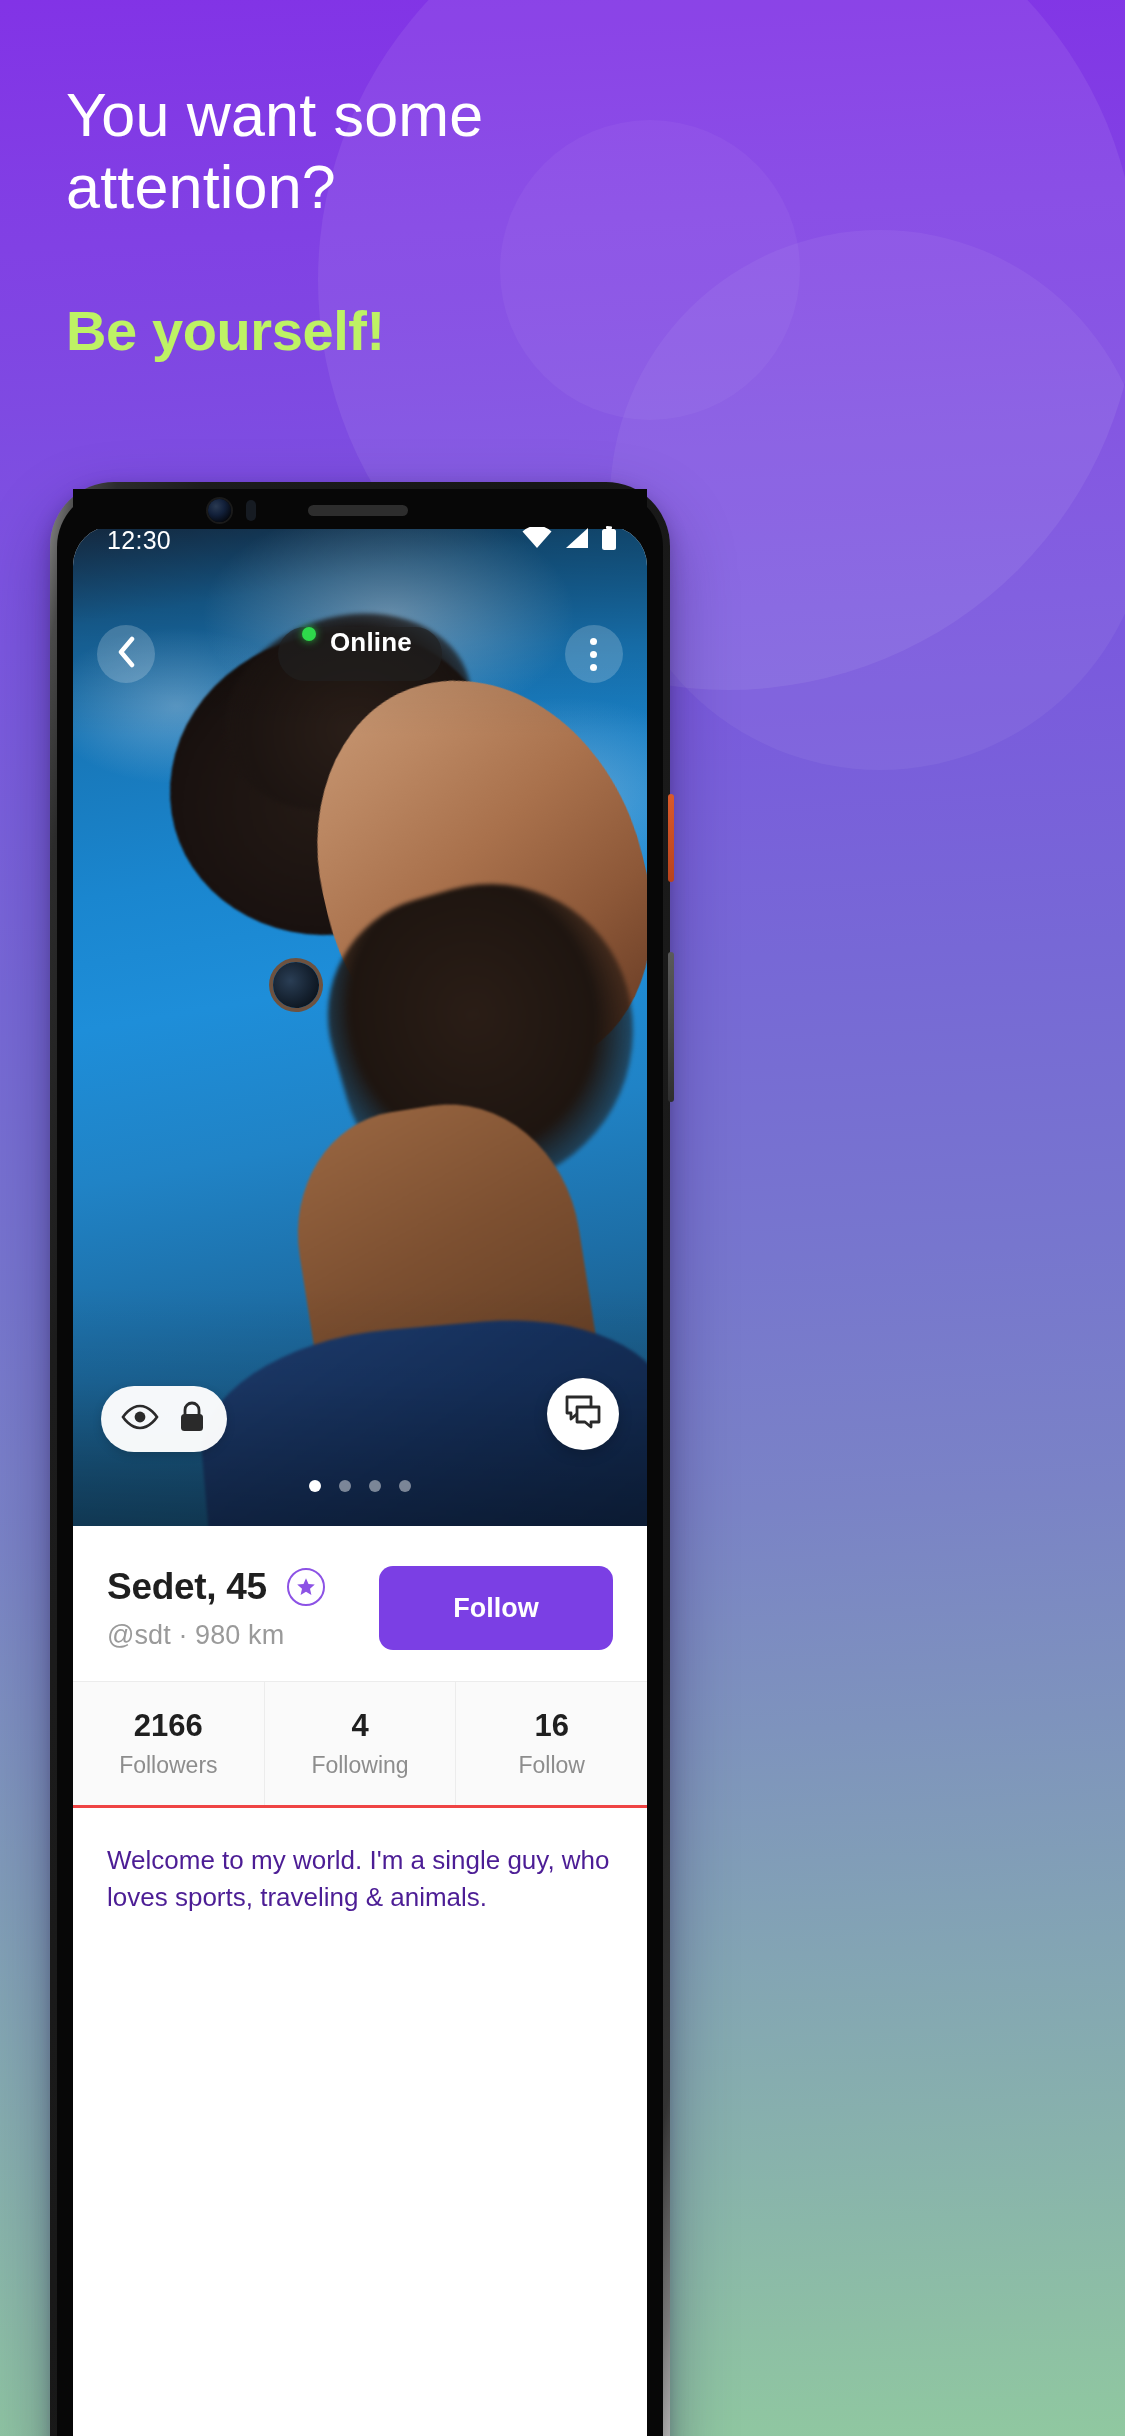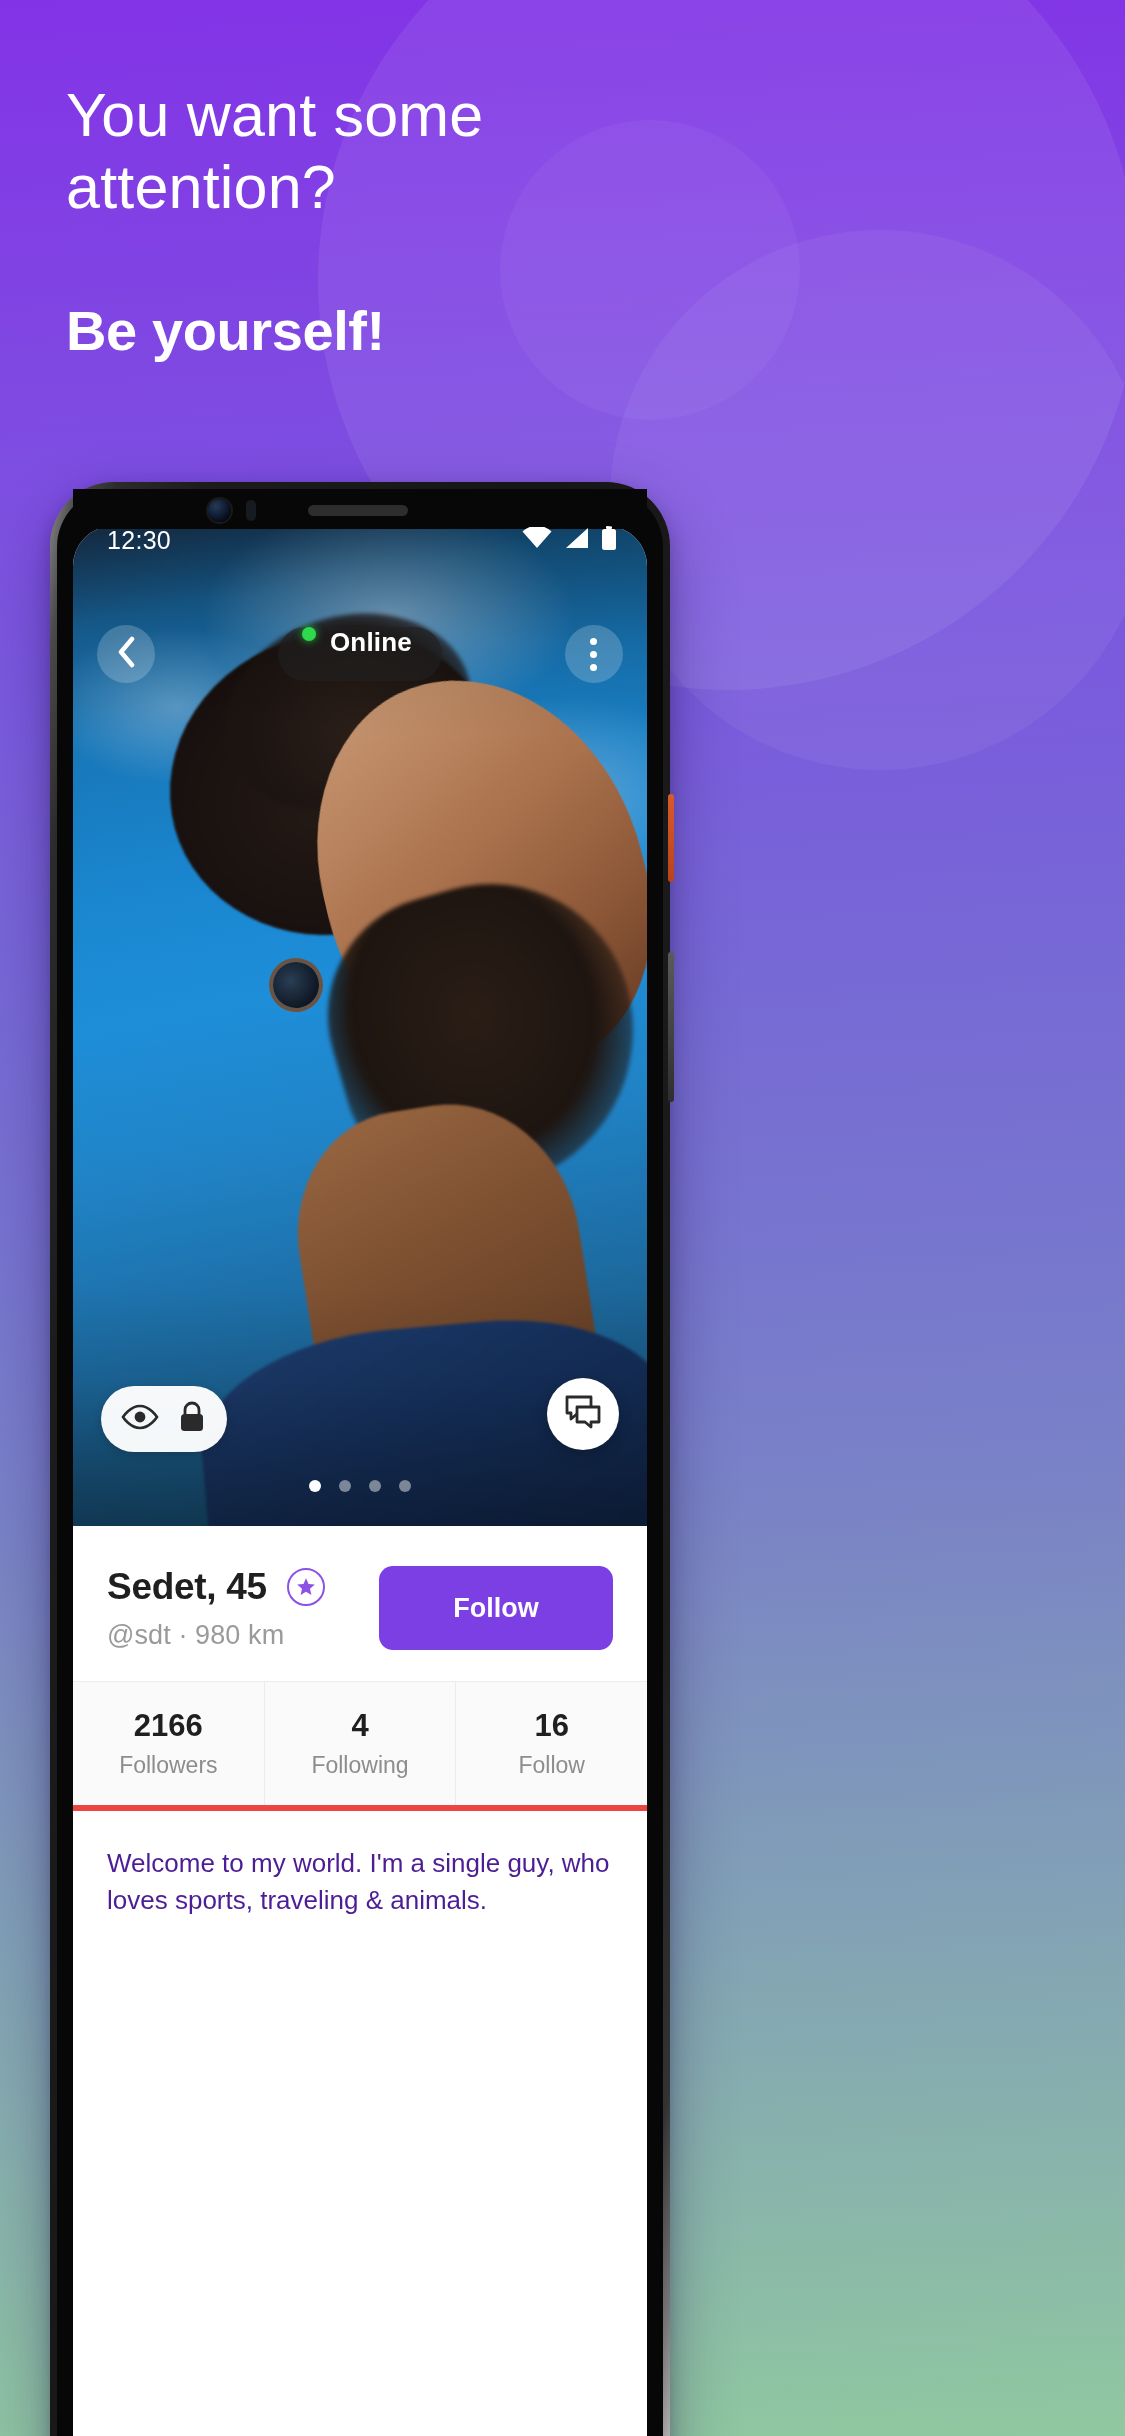--- a/index.html
+++ b/index.html
@@ -44,21 +44,21 @@
     line-height:1.18;
     font-weight:300;
     color:#FFFFFF;
     letter-spacing:0.2px;
   }
   .headline-bold {
     margin-top:75px;
     font-size:56px;
     line-height:1.15;
     font-weight:bold;
-    color:#ffffff;
+    color:#bef264;
     letter-spacing:-0.4px;
   }
 
   
   .phone {
     position:absolute;
     left:50px; top:482px;
     width:620px; height:1990px;
     z-index:10;
   }
@@ -290,21 +290,21 @@
     background:#7B3FE4;
     color:#fff;
     font-size:27px; font-weight:bold;
     display:flex; align-items:center; justify-content:center;
     border:none; cursor:pointer;
     margin-top:4px;
   }
   .stats {
     display:flex;
     border-top:1px solid #ececec;
-    border-bottom:6px solid #ef4444;
+    border-bottom:3px solid #ef4444;
     background:#fafafa;
     align-items:flex-end;
   }
   .stat {
     flex:1;
     padding:26px 0 26px 0;
     text-align:center;
   }
   .stat + .stat { border-left:1px solid #ececec; }
   .stat-num { font-size:31px; font-weight:bold; color:#1f1f1f; }

